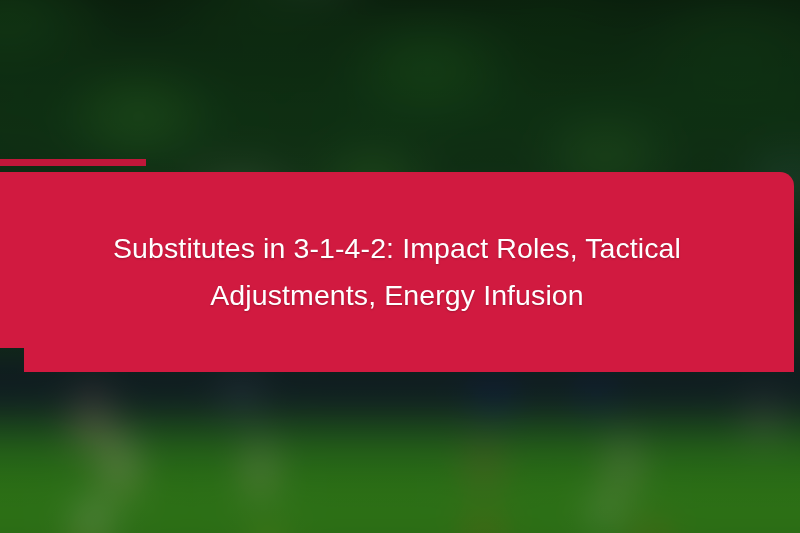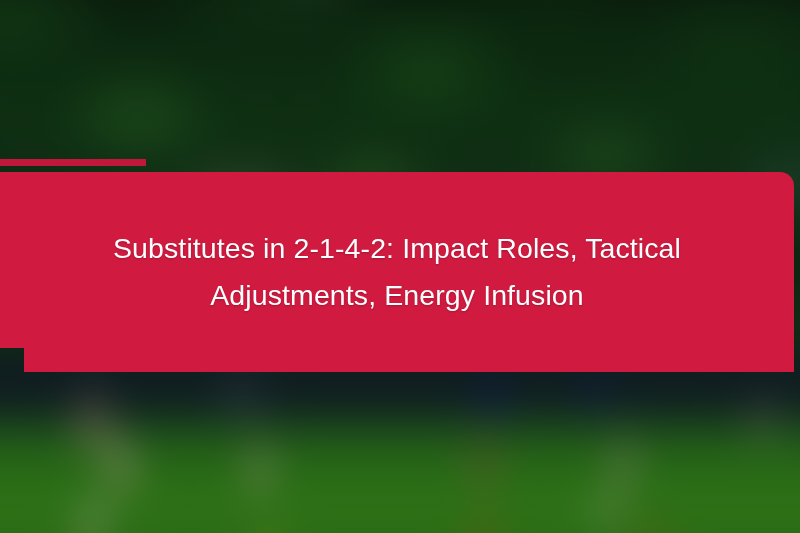--- a/index.html
+++ b/index.html
@@ -146,17 +146,17 @@
   <div class="photo">
     <div class="photo-base"></div>
     <div class="photo-foliage"></div>
     <div class="photo-players"></div>
   </div>
   <div class="photo-shade"></div>
 
   <div class="accent-bar" style="background: rgb(192, 23, 58);"></div>
 
   <div class="banner" style="background: rgb(209, 26, 64); clip-path: polygon(0px 0px, 100% 0px, 100% 100%, 24px 100%, 24px 88%, 0px 88%);">
-    <div class="banner-title" style="color: rgb(255, 255, 255);">Substitutes in 2-1-4-2: Impact Roles, Tactical
+    <div class="banner-title" style="color: rgb(255, 255, 255);">Substitutes in 3-1-4-2: Impact Roles, Tactical
 Adjustments, Energy Infusion</div>
   </div>
 
 </div>
 
 </body></html>

